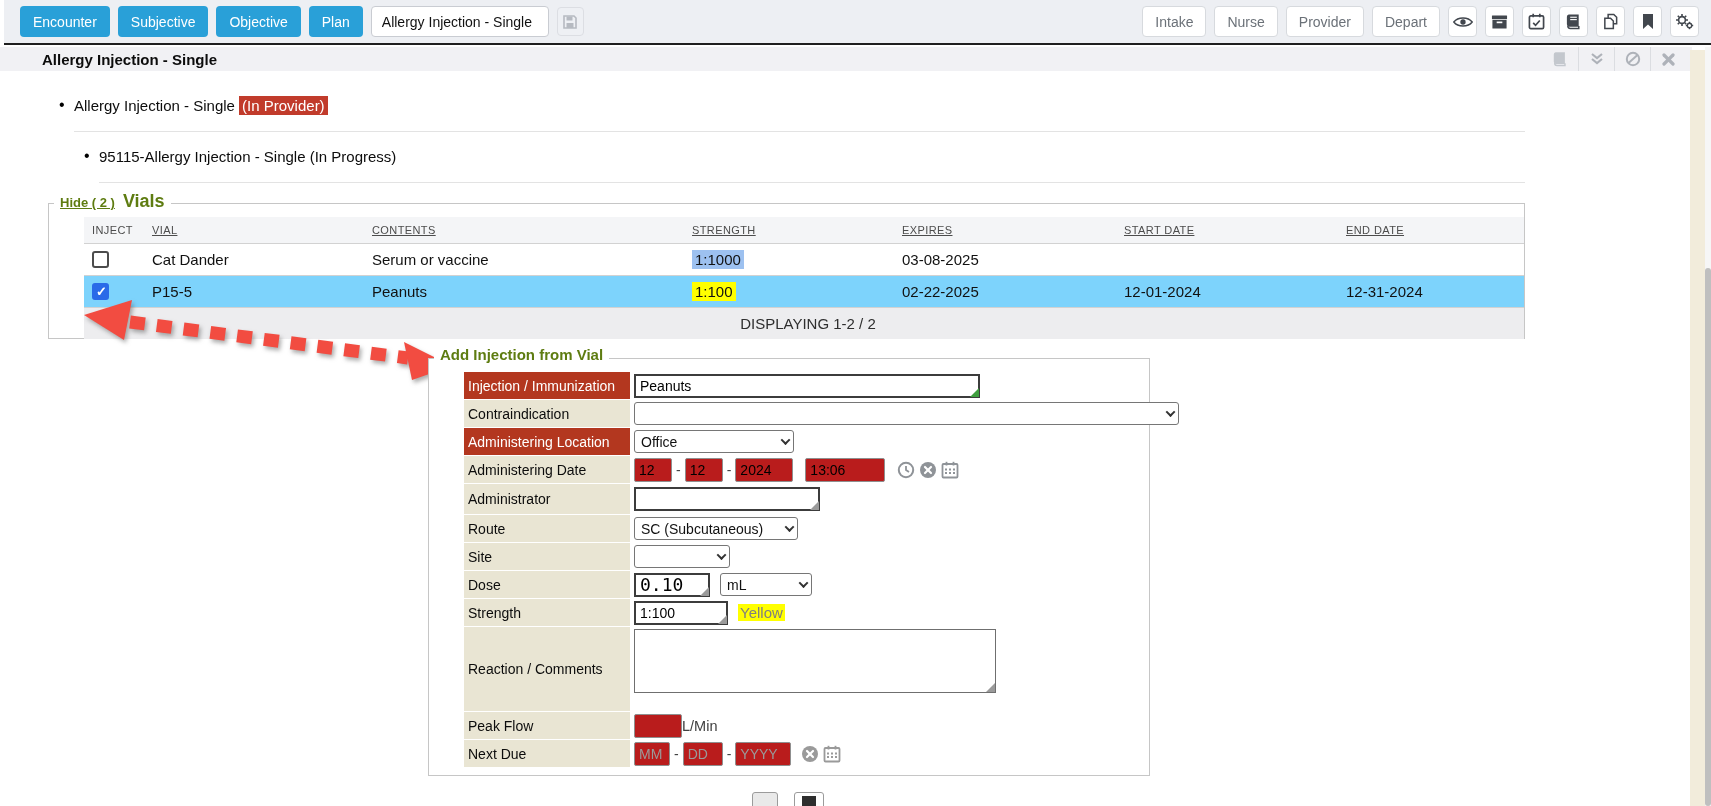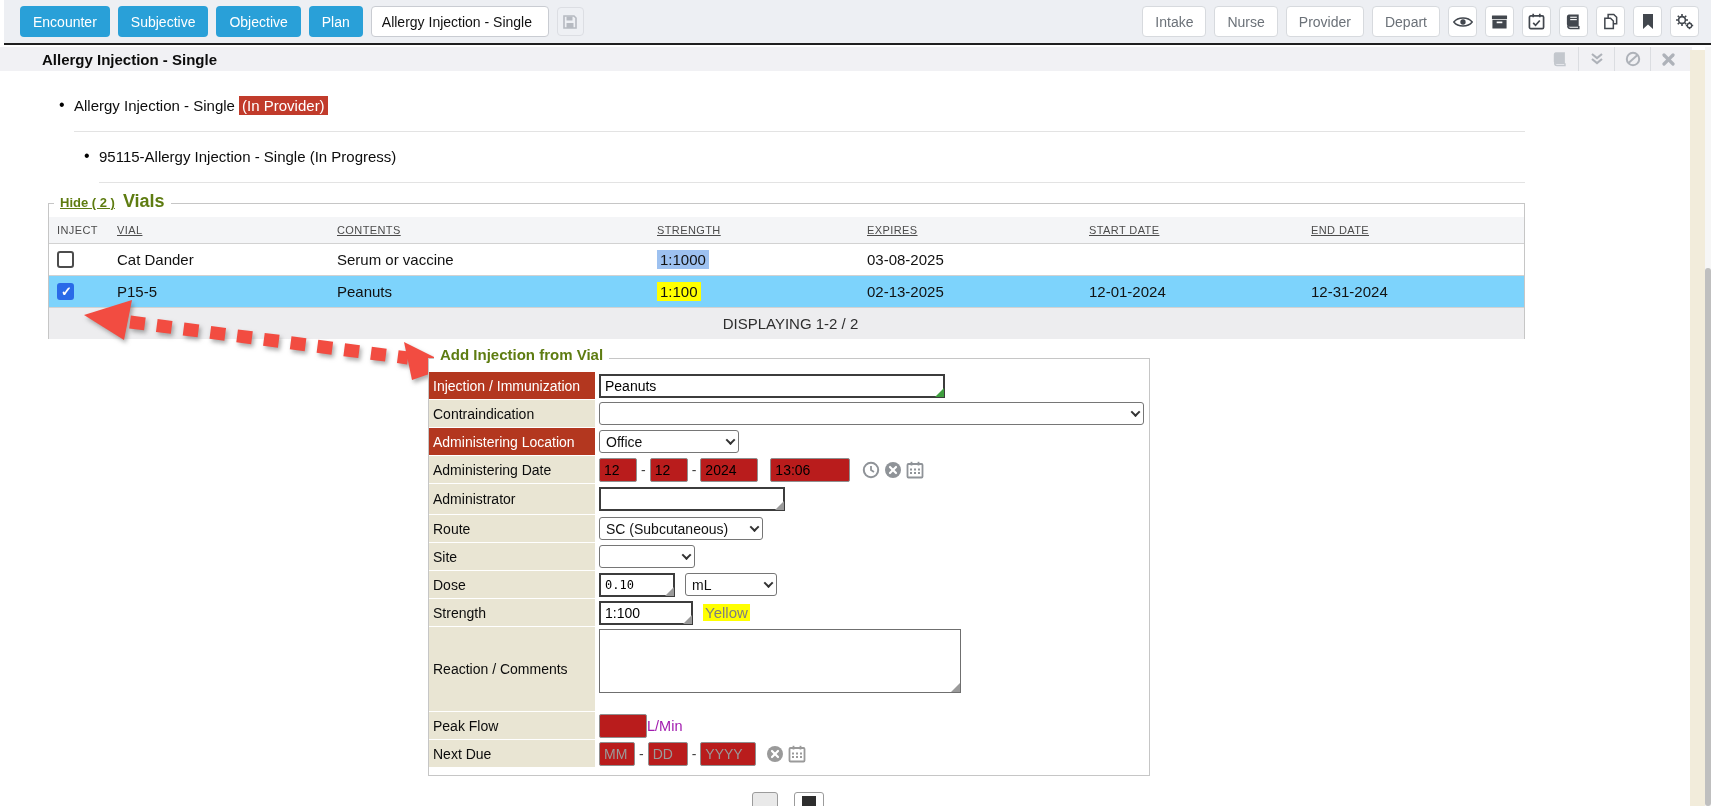--- a/index.html
+++ b/index.html
@@ -57,21 +57,21 @@
   .scroll-thumb { position:absolute; left:1705px; top:268px; width:6px; height:538px; background:#bfbfbf; border-radius:3px; }
 
   
   .status-item { position:absolute; font-size:15px; color:#0c0c0c; border-bottom:1px solid #e3e3e3; }
   .status-item::before { content:"\2022"; position:absolute; left:-15px; top:-1px; font-size:16px; color:#000; }
   .status-1 { left:74px; top:97px; width:1451px; padding-bottom:17px; }
   .status-2 { left:99px; top:148px; width:1426px; padding-bottom:17px; }
   .badge-red { background:#c13b2b; color:#fff; padding:1px 3px; }
 
   
-  .fs { position:absolute; background:#fff; border:1px solid #c6c6c6; }
+  .fs { position:absolute; background:#fff; border:1px solid #c6c6c6;padding-left:35px; }
   .fs-legend {
     position:absolute; top:-13px; left:5px; background:#fff; padding:0 6px;
     display:flex; align-items:baseline; gap:8px; white-space:nowrap;
   }
   .green-link { color:#5e7c11; font-weight:bold; font-size:13px; text-decoration:underline; cursor:pointer; }
   .green-title-lg { color:#5e7c11; font-weight:bold; font-size:18px; }
   .green-title-md { color:#5e7c11; font-weight:bold; font-size:15px; }
 
   .vials-fs { left:48px; top:203px; width:1477px; height:136px; }
 
@@ -124,23 +124,23 @@
     display:inline-flex; align-items:center; font-size:14px; padding:0 4px 0 6px; cursor:pointer; gap:6px;
   }
   .select .chev { width:7px; height:7px; border-right:2px solid #333; border-bottom:2px solid #333; transform:rotate(45deg) translate(-1px,-1px); margin-left:auto; }
 
   .din { height:24px; border:1px solid #8f8f8f; border-radius:2px; font-size:14px; font-family:inherit; padding:0 4px; background:#b91c1c; }
   .din::placeholder { color:#9a9a9a; }
   .dash { color:#444; font-size:14px; }
   .dash::after { content:"-"; }
   .field-ico { color:#8f9398; cursor:pointer; display:inline-flex; }
 
-  .mono { font-family:"DejaVu Sans Mono", monospace; font-size:12px; }
+  .mono { font-family:"DejaVu Sans Mono", monospace; font-size:18px; }
   .note-yellow { background:#ffff00; color:#7f7f7f; font-size:15px; padding:0 2px; margin-left:6px; }
-  .unit-label { font-size:14.5px; color:#a21caf; }
+  .unit-label { font-size:14.5px; color:#404040; }
 
   textarea.reaction { width:362px; height:64px; border:1px solid #6f6f6f; resize:none; font-family:inherit; font-size:14px; padding:2px 4px; }
 
   
   .bottom-btns { position:absolute; left:752px; top:792px; display:flex; gap:16px; }
   .bb1 { width:26px; height:22px; background:#e9e9e9; border:1px solid #9b9b9b; border-radius:3px; cursor:pointer; }
   .bb2 { width:30px; height:22px; background:#fff; border:1px solid #9b9b9b; border-radius:3px; cursor:pointer; display:flex; justify-content:center; padding-top:3px; }
   .bb2 .glyph { width:14px; height:10px; background:#2e2e2e; }
 </style>
 </head>
@@ -307,21 +307,21 @@
       <td></td>
       <td></td>
     </tr>
     <tr class="vrow-alt">
       <td class="cb-cell">
             <div class="cb checked"></div>
           </td>
       <td>P15-5</td>
       <td>Peanuts</td>
       <td><span class="hl hl-yellow">1:100</span></td>
-      <td>02-13-2025</td>
+      <td>02-22-2025</td>
       <td>12-01-2024</td>
       <td>12-31-2024</td>
     </tr>
     <tr>
       <td class="tfoot" colspan="7">DISPLAYING 1-2 / 2</td>
     </tr>
   </tbody>
     </table>
 </div>
 
@@ -353,21 +353,21 @@
         <div class="select" style="width:545px">
           <span></span>
           <span class="chev"></span>
         </div>
       </div>
     </div>
 
     <div class="frow">
       <div class="flabel req">Administering Location</div>
       <div class="ffield">
-        <div class="select" style="width:140px">
+        <div class="select" style="width:160px">
           <span>Office</span>
           <span class="chev"></span>
         </div>
       </div>
     </div>
 
     <div class="frow">
       <div class="flabel">Administering Date</div>
       <div class="ffield">
         <input class="din" style="width: 38px;" value="12">

